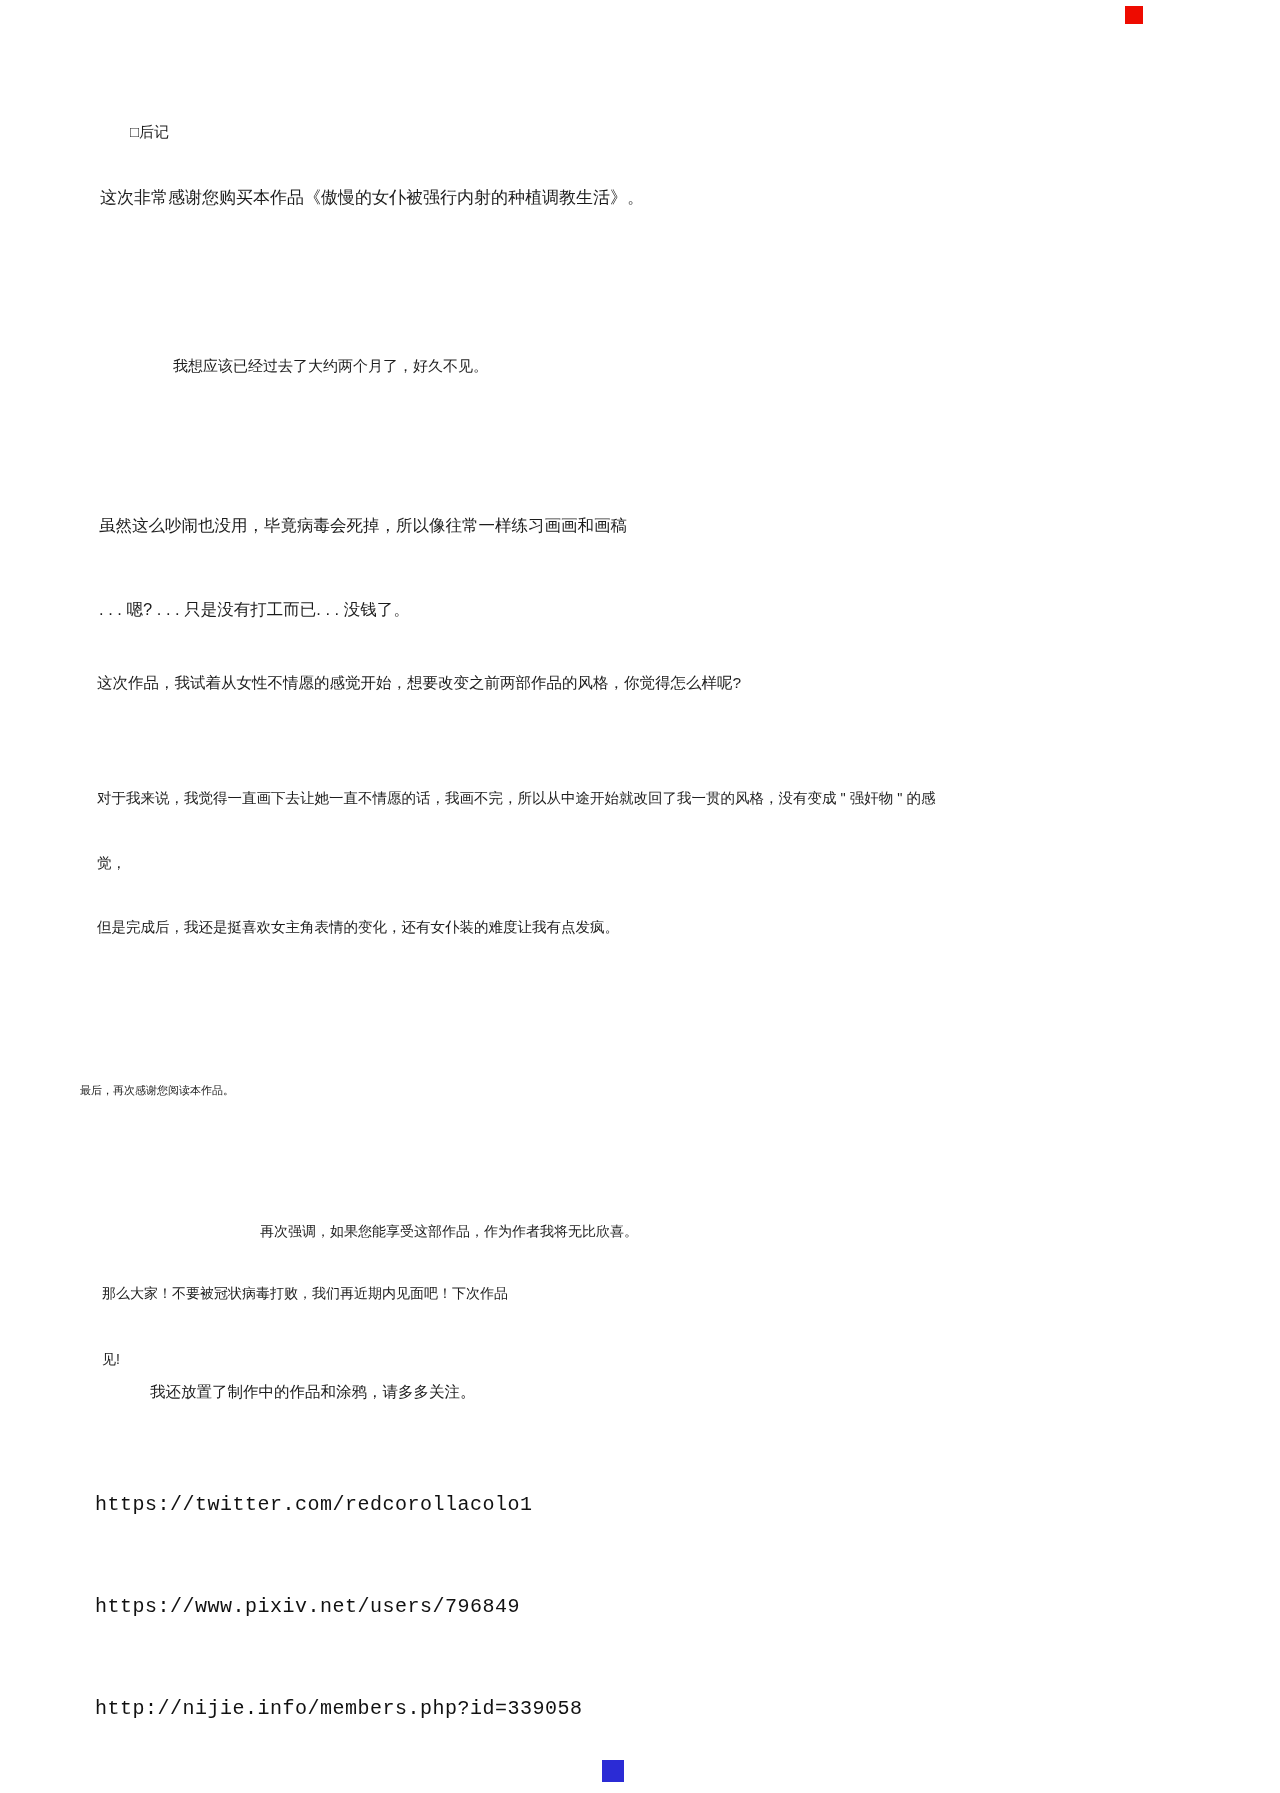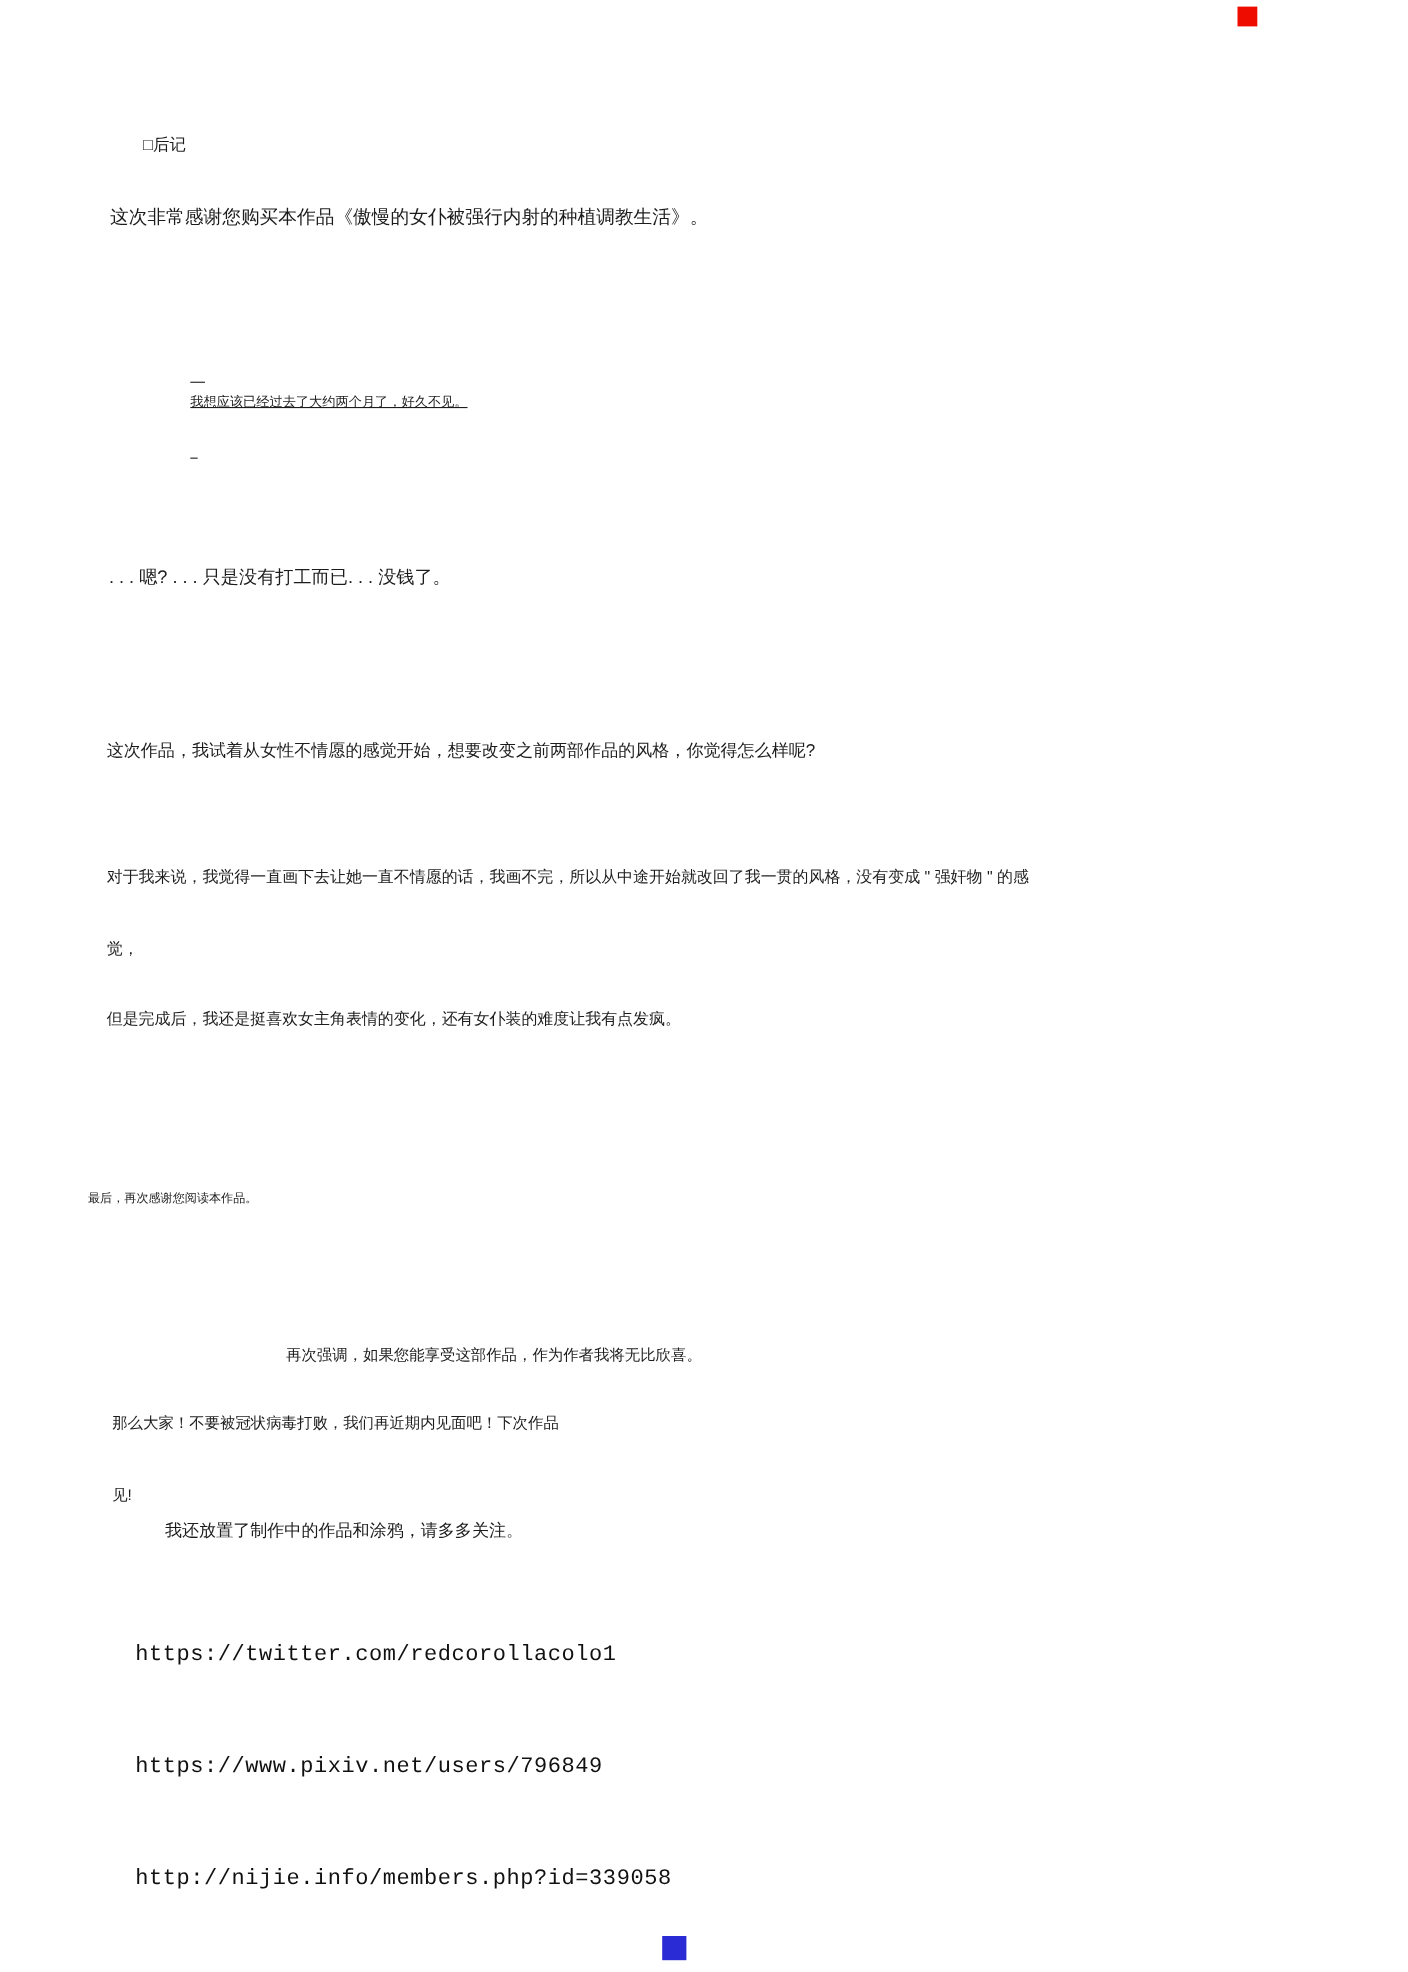--- a/index.html
+++ b/index.html
@@ -18,21 +18,21 @@
   
   .b-marker { left: 130px; top: 82px;  font-size: 15px; line-height: 20px; }
 
   
   .b0 { left: 100px; top: 138px; font-size: 17px; line-height: 24px; }
 
   
   .b1 { left: 97px;  top: 219px; font-size: 13.5px; line-height: 19px; }
 
   
-  .b2 { left: 173px; top: 308px; font-size: 12px; line-height: 23px; text-decoration: underline; }
+  .b2 { left: 173px; top: 308px; font-size: 15px; line-height: 23px; }
 
   
   .b3 { left: 100px; top: 365px; font-size: 16px; line-height: 26px; }
 
   
   .b4 { left: 99px;  top: 455px; font-size: 16.5px; line-height: 28px; }
 
   
   .b5 { left: 97px;  top: 628px; font-size: 15.5px; line-height: 22px; }
 
@@ -54,21 +54,21 @@
   
   .b11 { left: 150px; top: 1339px; font-size: 15.5px; line-height: 21px; }
 
   
   .b-links {
     left: 95px; top: 1420px;
     font-family: "Liberation Mono", "DejaVu Sans Mono", monospace;
     font-size: 20px; line-height: 34px;
     color: #111111;
   }
-  .b-links .line { letter-spacing: 0.5px; margin-left: 28px; }
+  .b-links .line { letter-spacing: 0.5px; }
 
   .square { position: absolute; }
   .sq-red  { left: 1125px; top: 6px;    width: 18px; height: 18px; }
   .sq-blue { left: 602px;  top: 1760px; width: 22px; height: 22px; }
 </style>
 </head>
 <body>
 
 <div id="page">
 
@@ -82,20 +82,21 @@
     <div class="line">这次非常感谢您购买本作品《傲慢的女仆被强行内射的种植调教生活》。</div>
   </div>
 
 
   <div class="block b2">
     <div class="line">我想应该已经过去了大约两个月了，好久不见。</div>
   </div>
 
 
   <div class="block b4">
+    <div class="line">虽然这么吵闹也没用，毕竟病毒会死掉，所以像往常一样练习画画和画稿</div>
     <div class="line">. . . 嗯? . . . 只是没有打工而已. . . 没钱了。</div>
   </div>
 
   <div class="block b5">
     <div class="line">这次作品，我试着从女性不情愿的感觉开始，想要改变之前两部作品的风格，你觉得怎么样呢?</div>
   </div>
 
   <div class="block b6">
     <div class="line">对于我来说，我觉得一直画下去让她一直不情愿的话，我画不完，所以从中途开始就改回了我一贯的风格，没有变成 " 强奸物 " 的感</div>
     <div class="line">觉，</div>

